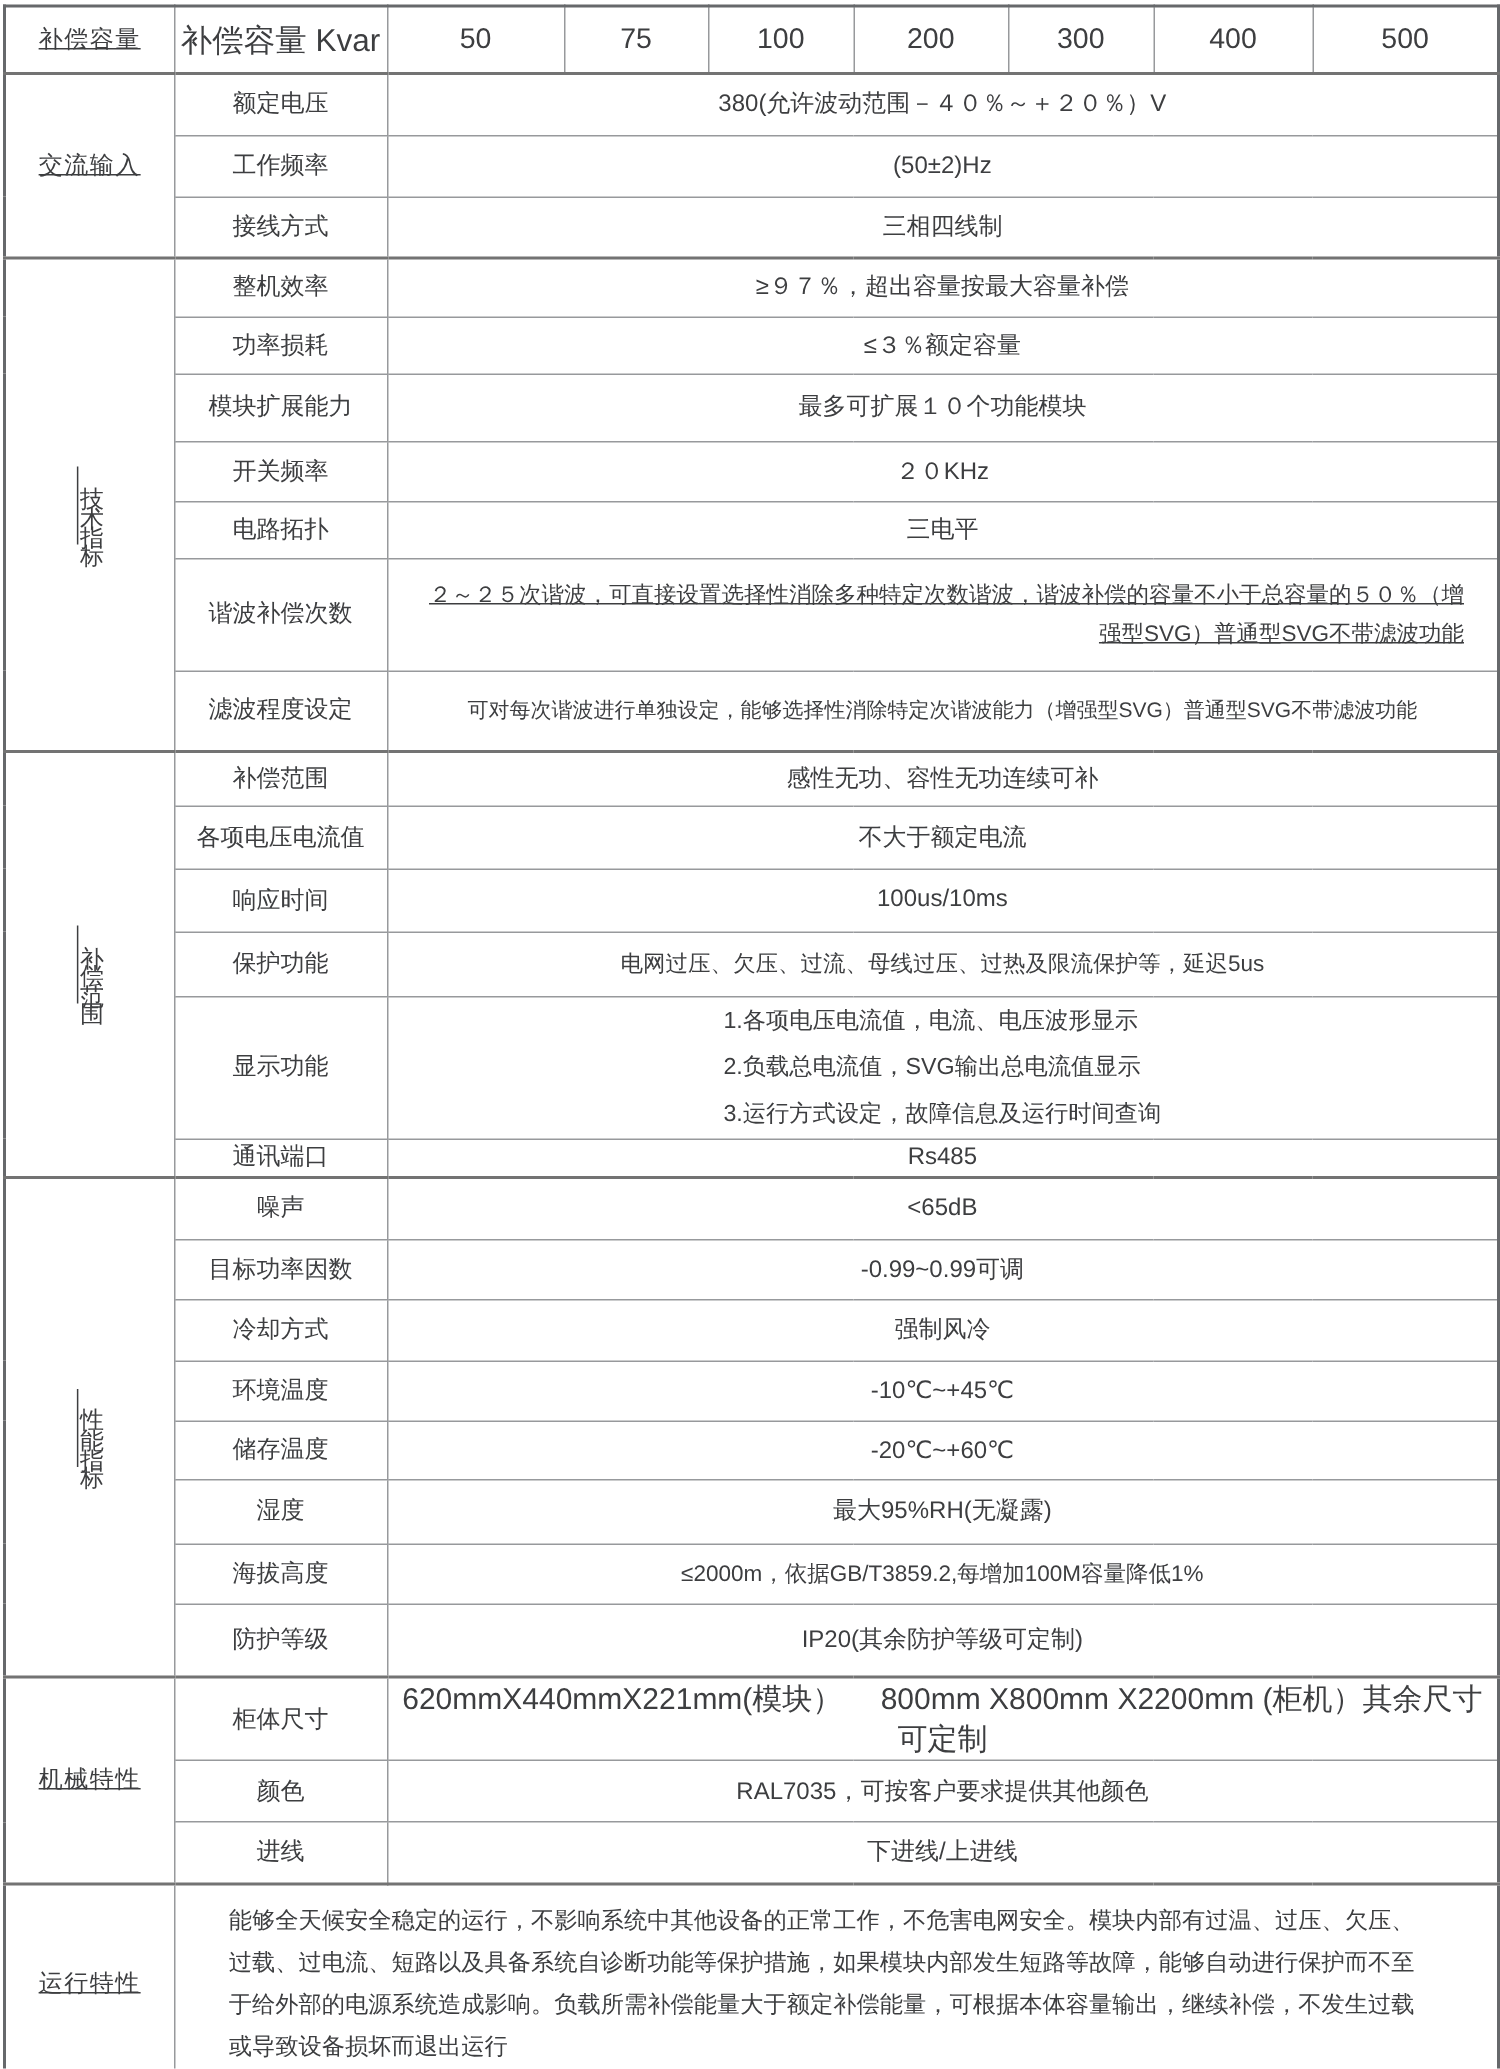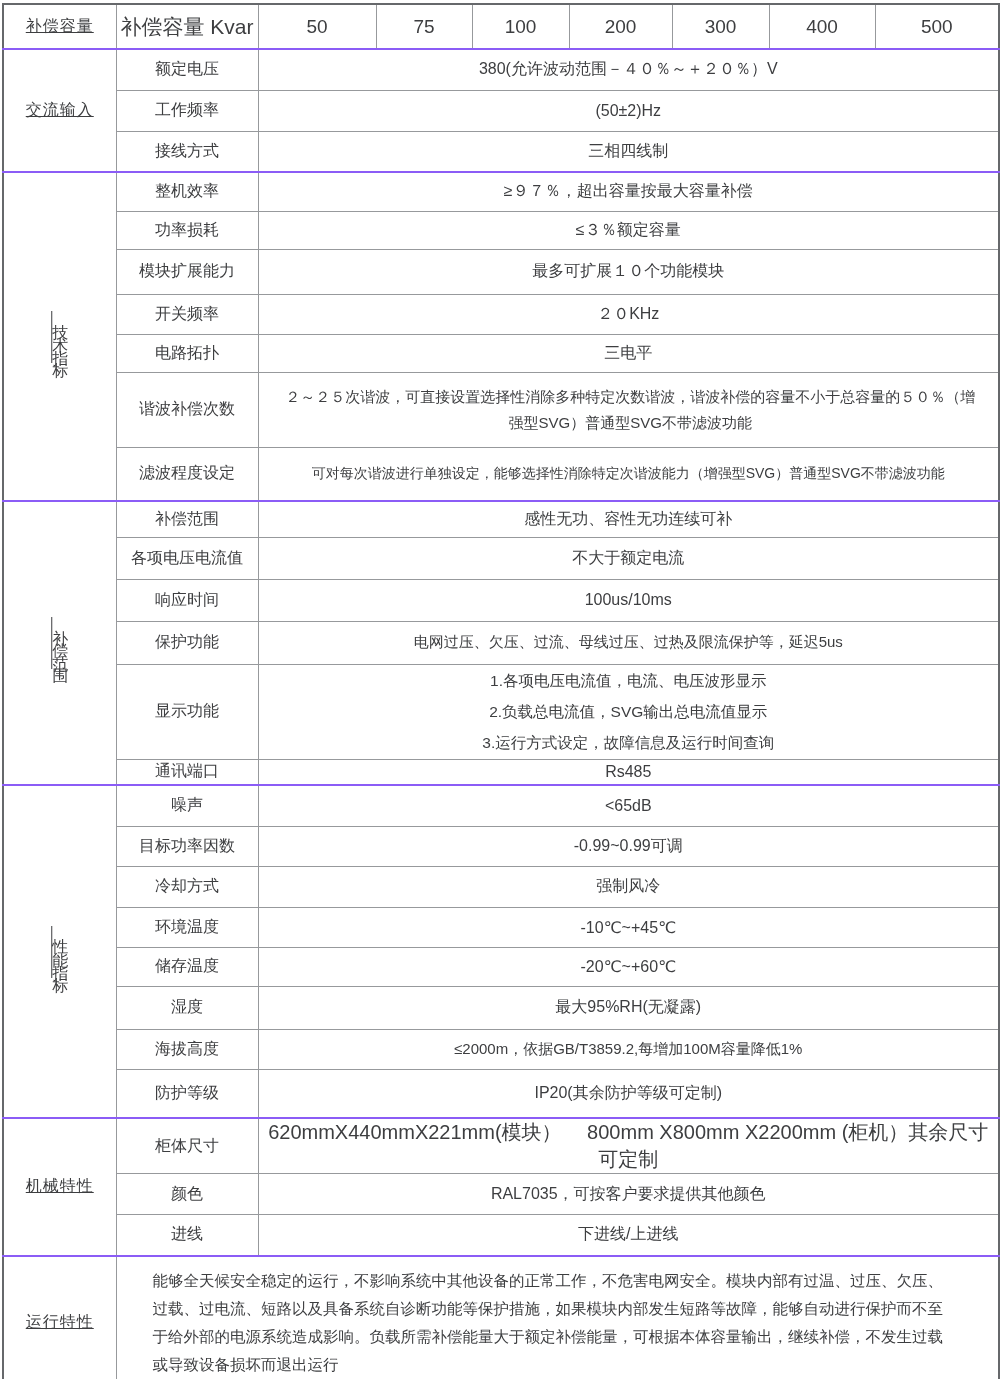--- a/index.html
+++ b/index.html
@@ -17,36 +17,36 @@
     border:2px solid #66686b;
   }
   td{
     border:1px solid #97999c;
     text-align:center;
     vertical-align:middle;
     font-size:16px;
     padding:0 4px;
     overflow:hidden;
   }
-  tr.st td{border-top:2px solid #8b5cf6;margin-left:30px;}
+  tr.st td{border-top:2px solid #737373;margin-left:30px;}
   td.sec{font-size:16px;letter-spacing:1px;text-decoration:underline;}
   td.vert{
     writing-mode:vertical-rl;
     text-orientation:upright;
     letter-spacing:13px;
     padding:0;
   }
   td.lbl{font-size:16px;}
   td.num{font-size:19px;}
   td.kvar{font-size:21px;}
-  .left{text-align:center;}
+  .left{text-align:right;text-decoration:underline;}
   .v15{font-size:15px;}
   .v14{font-size:14px;}
   td.wrapcell{padding:4px 22px 4px 26px;line-height:26px;}
-  .lines-wrap{display:inline-block;text-align:center;line-height:31px;font-size:15.5px;}
+  .lines-wrap{display:inline-block;text-align:left;line-height:31px;font-size:15.5px;}
   td.para{
     text-align:left;
     padding:10px 40px 10px 36px;
     font-size:15.5px;
     line-height:28px;
   }
   .dimval{font-size:20px;}
 </style>
 </head>
 <body>

